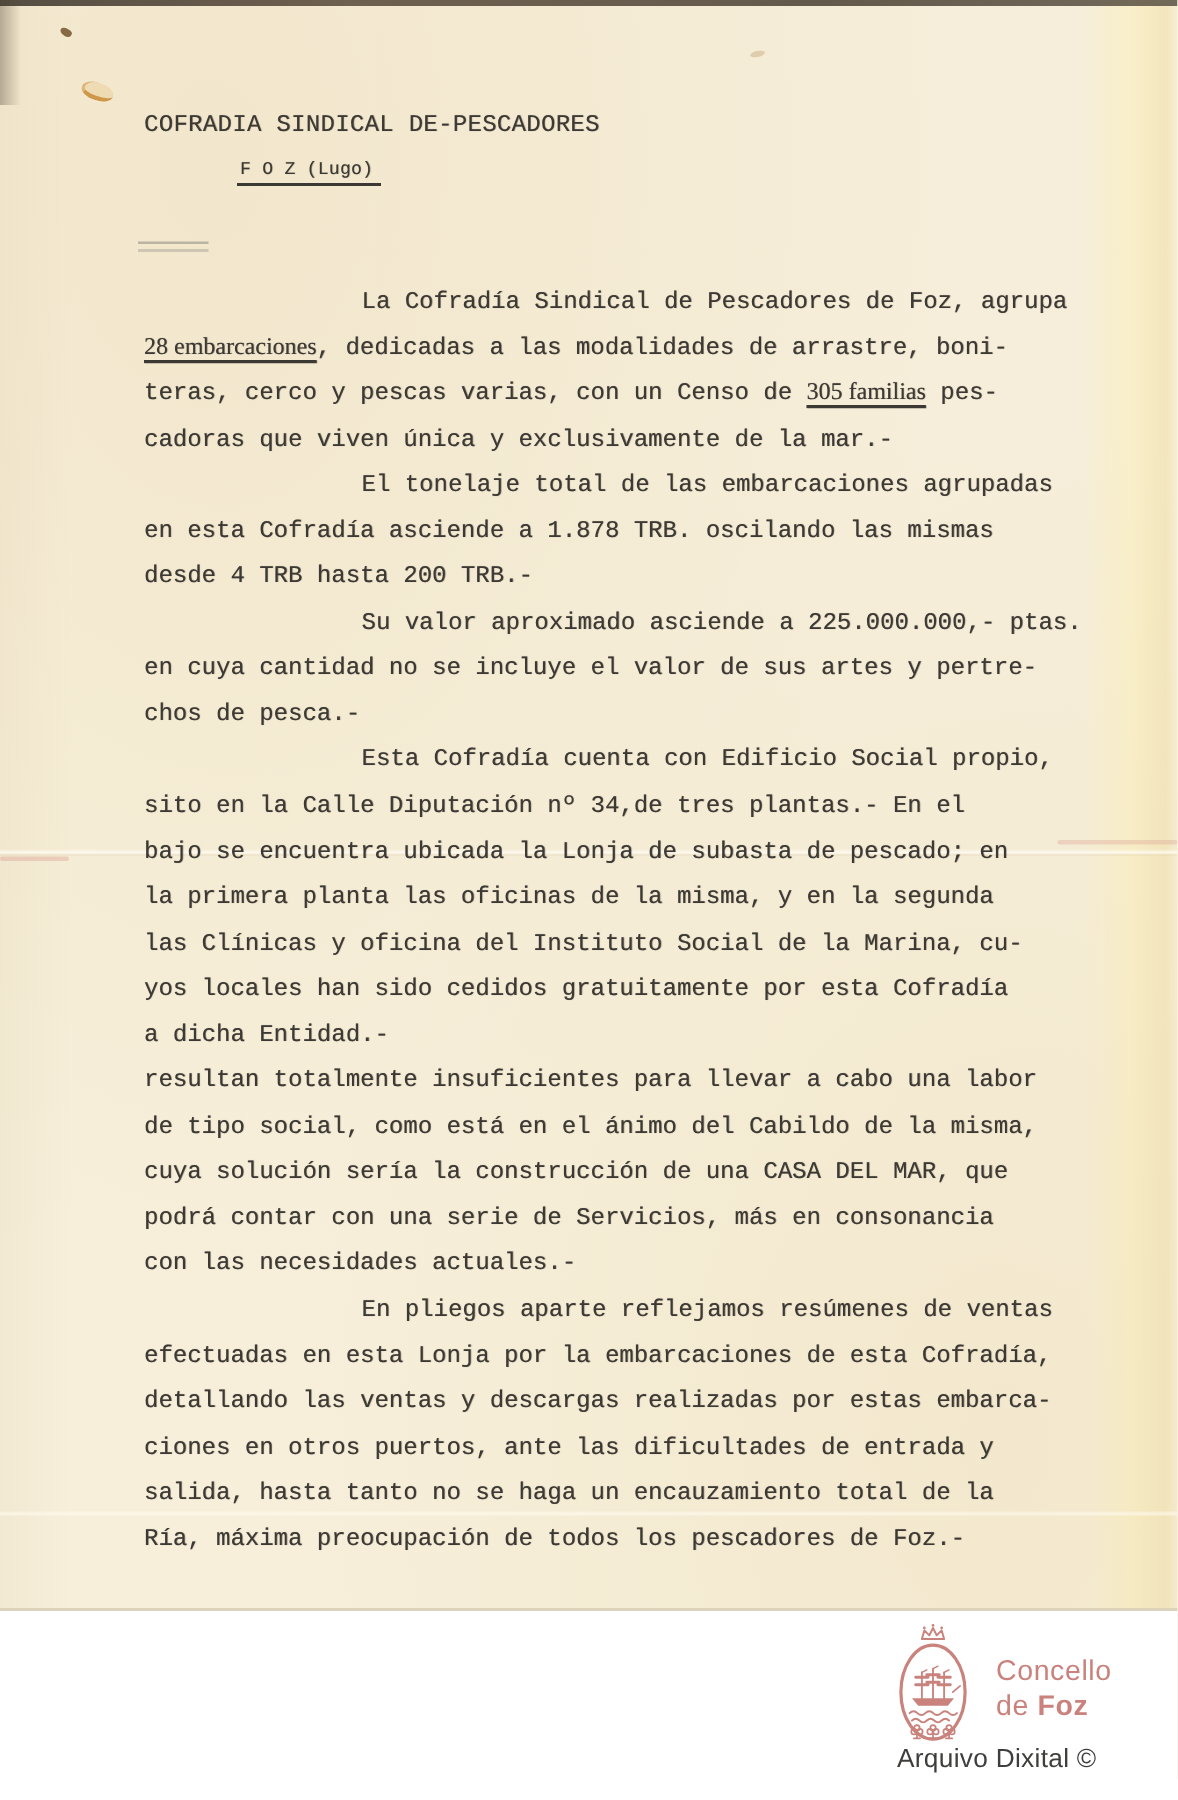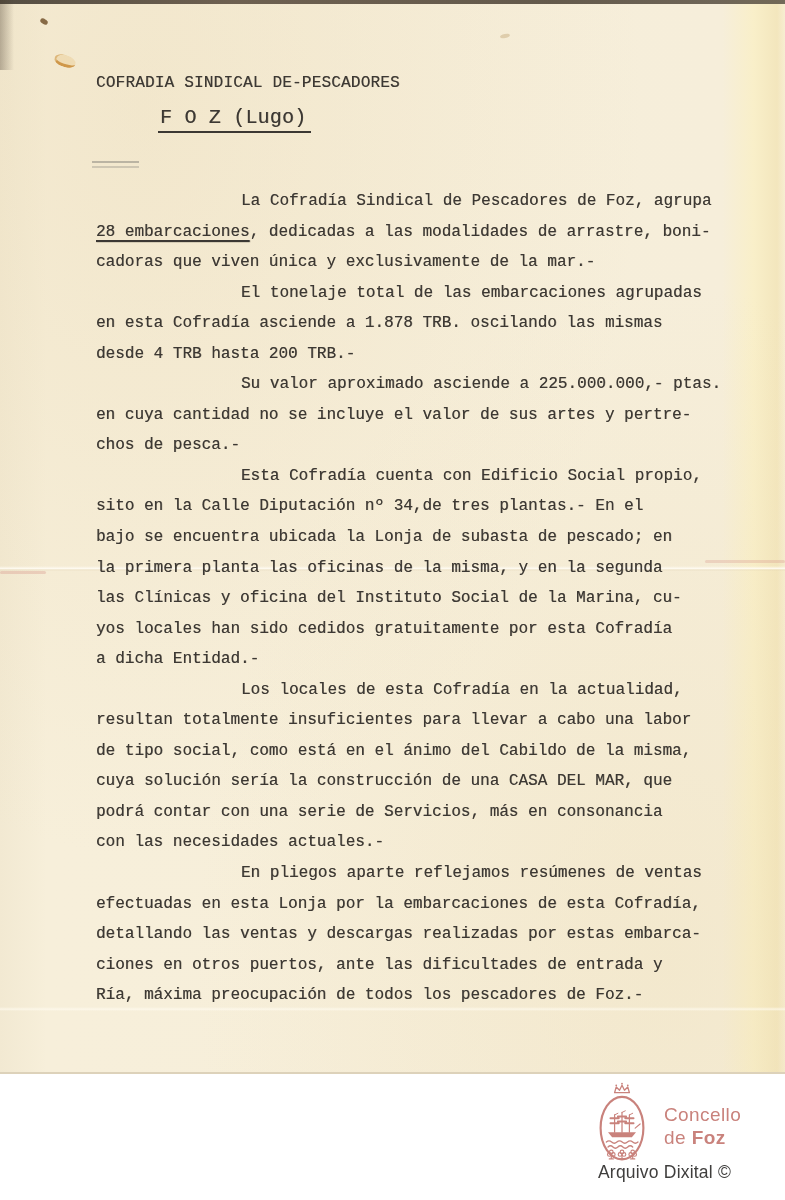--- a/index.html
+++ b/index.html
@@ -48,29 +48,29 @@
   .crease2{position:absolute;left:0;top:1007px;width:785px;height:4px;
     background:linear-gradient(180deg,rgba(255,252,242,0),rgba(255,251,240,.7) 55%,rgba(0,0,0,0));
   }
   
   .tw{
     font-family:"Liberation Mono","DejaVu Sans Mono",monospace;
     color:#3c3833;
     text-shadow:0.4px 0.3px 0.5px rgba(58,52,45,.55);
   }
   .hdr{position:absolute;left:96px;top:74px;font-size:16px;letter-spacing:.2px;white-space:pre;}
-  .hdr2{position:absolute;left:160px;top:106px;font-size:20px;letter-spacing:.2px;white-space:pre;
+  .hdr2{position:absolute;left:160px;top:106px;font-size:12px;letter-spacing:.2px;white-space:pre;
     border-bottom:2px solid #3c3833;padding:0 5px 2px 2px;margin-left:-2px;}
   .bodytext{
     position:absolute;left:96px;top:186px;width:640px;
     font-size:16px;line-height:30.55px;
   }
   .line{white-space:pre;height:30.55px;}
   .line.ind{padding-left:145px;}
-  .useg{text-decoration:underline;text-underline-offset:4px;text-decoration-thickness:1.5px;}
+  .useg{text-decoration:underline;text-underline-offset:4px;text-decoration-thickness:1.5px;font-family:Liberation Serif, serif;}
   
   .wm{position:absolute;left:592px;top:1080px;width:190px;height:110px;}
   .crest{position:absolute;left:5px;top:2px;width:50px;height:79px;}
   .org{position:absolute;left:50px;top:23px;color:var(--crest,#c9827c);
     font-size:19px;line-height:23px;letter-spacing:.4px;font-weight:400;margin-left:22px;}
   .org b{font-weight:700;}
   .caption{position:absolute;left:6px;top:82px;color:#3f3e3d;font-size:17.5px;letter-spacing:.2px;text-align:right;}
 </style>
 </head>
 <body>
@@ -86,44 +86,45 @@
   <div class="crease1c"></div>
   <div class="crease2"></div>
 
   <div class="tw hdr">COFRADIA SINDICAL DE-PESCADORES</div>
   <div class="tw hdr2">F O Z (Lugo)</div>
   <div class="smudge"></div>
 
   <div class="tw bodytext" id="bodytext">
       <div class="line ind"><span>La Cofradía Sindical de Pescadores de Foz, agrupa</span></div>
       <div class="line"><span class="useg">28 embarcaciones</span><span>, dedicadas a las modalidades de arrastre, boni-</span></div>
+      <div class="line"><span>teras, cerco y pescas varias, con un Censo de </span><span class="useg">305 familias</span><span> pes-</span></div>
       <div class="line"><span>cadoras que viven única y exclusivamente de la mar.-</span></div>
       <div class="line ind"><span>El tonelaje total de las embarcaciones agrupadas</span></div>
       <div class="line"><span>en esta Cofradía asciende a 1.878 TRB. oscilando las mismas</span></div>
       <div class="line"><span>desde 4 TRB hasta 200 TRB.-</span></div>
       <div class="line ind"><span>Su valor aproximado asciende a 225.000.000,- ptas.</span></div>
       <div class="line"><span>en cuya cantidad no se incluye el valor de sus artes y pertre-</span></div>
       <div class="line"><span>chos de pesca.-</span></div>
       <div class="line ind"><span>Esta Cofradía cuenta con Edificio Social propio,</span></div>
       <div class="line"><span>sito en la Calle Diputación nº 34,de tres plantas.- En el</span></div>
       <div class="line"><span>bajo se encuentra ubicada la Lonja de subasta de pescado; en</span></div>
       <div class="line"><span>la primera planta las oficinas de la misma, y en la segunda</span></div>
       <div class="line"><span>las Clínicas y oficina del Instituto Social de la Marina, cu-</span></div>
       <div class="line"><span>yos locales han sido cedidos gratuitamente por esta Cofradía</span></div>
       <div class="line"><span>a dicha Entidad.-</span></div>
-      <div class="line ind"><span>Los locales de esta Cofradía en la actualidad,</span></div>
       <div class="line"><span>resultan totalmente insuficientes para llevar a cabo una labor</span></div>
       <div class="line"><span>de tipo social, como está en el ánimo del Cabildo de la misma,</span></div>
       <div class="line"><span>cuya solución sería la construcción de una CASA DEL MAR, que</span></div>
       <div class="line"><span>podrá contar con una serie de Servicios, más en consonancia</span></div>
       <div class="line"><span>con las necesidades actuales.-</span></div>
       <div class="line ind"><span>En pliegos aparte reflejamos resúmenes de ventas</span></div>
       <div class="line"><span>efectuadas en esta Lonja por la embarcaciones de esta Cofradía,</span></div>
       <div class="line"><span>detallando las ventas y descargas realizadas por estas embarca-</span></div>
       <div class="line"><span>ciones en otros puertos, ante las dificultades de entrada y</span></div>
+      <div class="line"><span>salida, hasta tanto no se haga un encauzamiento total de la</span></div>
       <div class="line"><span>Ría, máxima preocupación de todos los pescadores de Foz.-</span></div>
     </div>
 </div>
 
 <div class="wm">
   <svg class="crest" viewBox="0 0 60 96" fill="none" stroke="#c9827c" stroke-width="2" stroke-linecap="round" stroke-linejoin="round">
 
     <path d="M21 13 L23 6 L27 10 L30 4 L33 10 L37 6 L39 13 Z" stroke-width="1.6"></path>
     <circle cx="23" cy="4" r="1.1" fill="#c9827c" stroke="none"></circle>
     <circle cx="30" cy="2" r="1.1" fill="#c9827c" stroke="none"></circle>

